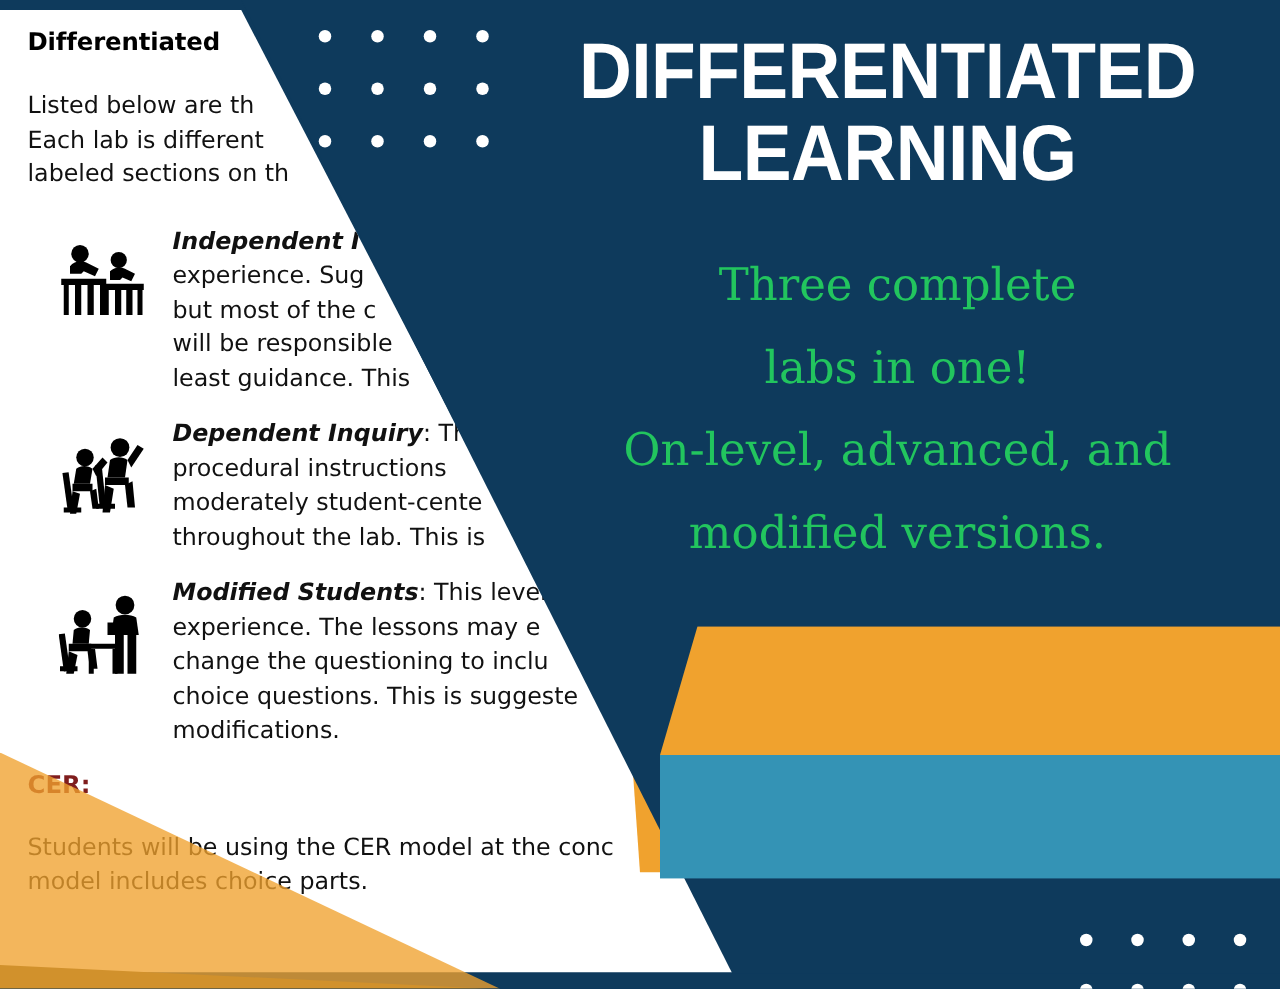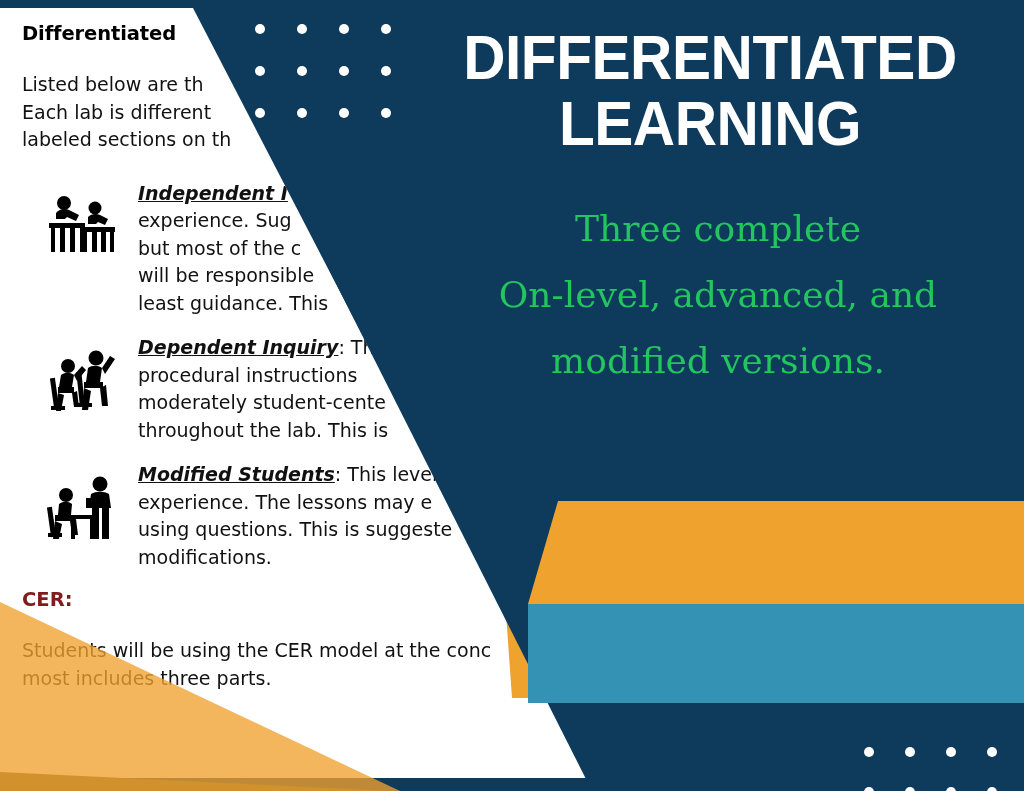--- a/index.html
+++ b/index.html
@@ -64,21 +64,20 @@
   .lvl .tx{
     flex:1 1 auto;
     font-size:19px;
     line-height:27.5px;
     color:#111;
     white-space:nowrap;
   }
   .lvl .tx .term{
     font-style:italic;
     font-weight:bold;
-    text-decoration:underline;
   }
   .lvl .tx div{ white-space:nowrap; }
 
   .cer-h{
     font-size:19.5px;
     font-weight:bold;
     color:#7f1d1d;
     margin-top:8px;
     margin-bottom:26px;
   }
@@ -304,29 +303,30 @@
               <path d="M40 27h14v5h-14z"></path>
               <rect x="39" y="23" width="5" height="10"></rect>
               <rect x="45" y="33" width="7" height="31"></rect>
               <rect x="55" y="33" width="7" height="31"></rect>
             </g>
           </svg>
         </div>
         <div class="tx">
           <div><span class="term">Modified Students</span><span>: This level p</span></div>
           <div>experience. The lessons may e</div>
-          <div>using questions. This is suggeste</div>
+          <div>change the questioning to inclu</div>
+          <div>choice questions. This is suggeste</div>
           <div>modifications.</div>
         </div>
       </div>
 
       <div class="cer-h">CER:</div>
       <div class="cer-b">
         <div>Students will be using the CER model at the conc</div>
-        <div>most includes three parts.</div>
+        <div>model includes choice parts.</div>
       </div>
 
     </div>
   </div>
 
   <div class="stripe-orange"></div>
 
   <div class="navy-panel"></div>
   <div class="navy-foot"></div>
 
@@ -336,20 +336,21 @@
   <div class="band band-orange"></div>
   <div class="band band-teal"></div>
 
   <div class="headline">
     <div>DIFFERENTIATED</div>
     <div>LEARNING</div>
   </div>
 
   <div class="subtitle">
     <div>Three complete</div>
+    <div>labs in one!</div>
     <div>On-level, advanced, and</div>
     <div>modified versions.</div>
   </div>
 
   <div class="dots" id="dots-top">
       <span></span>
       <span></span>
       <span></span>
       <span></span>
       <span></span>

